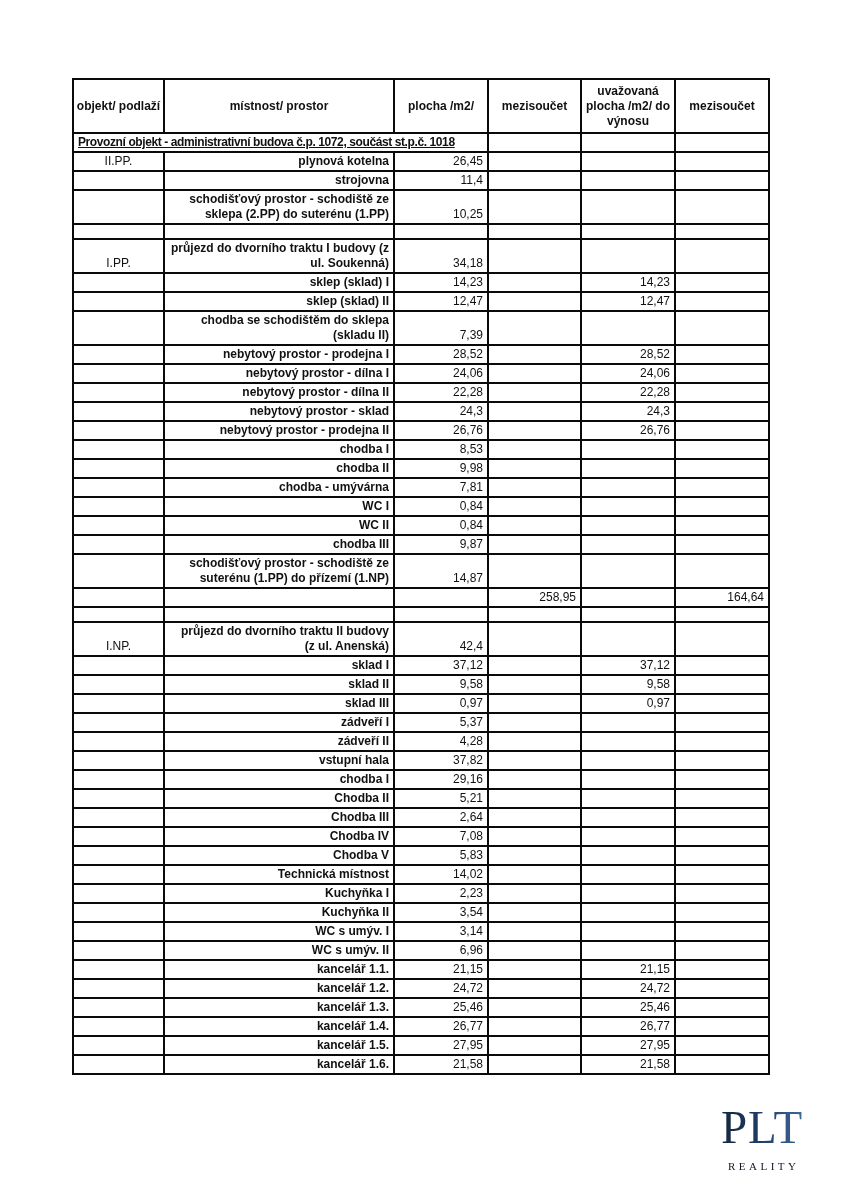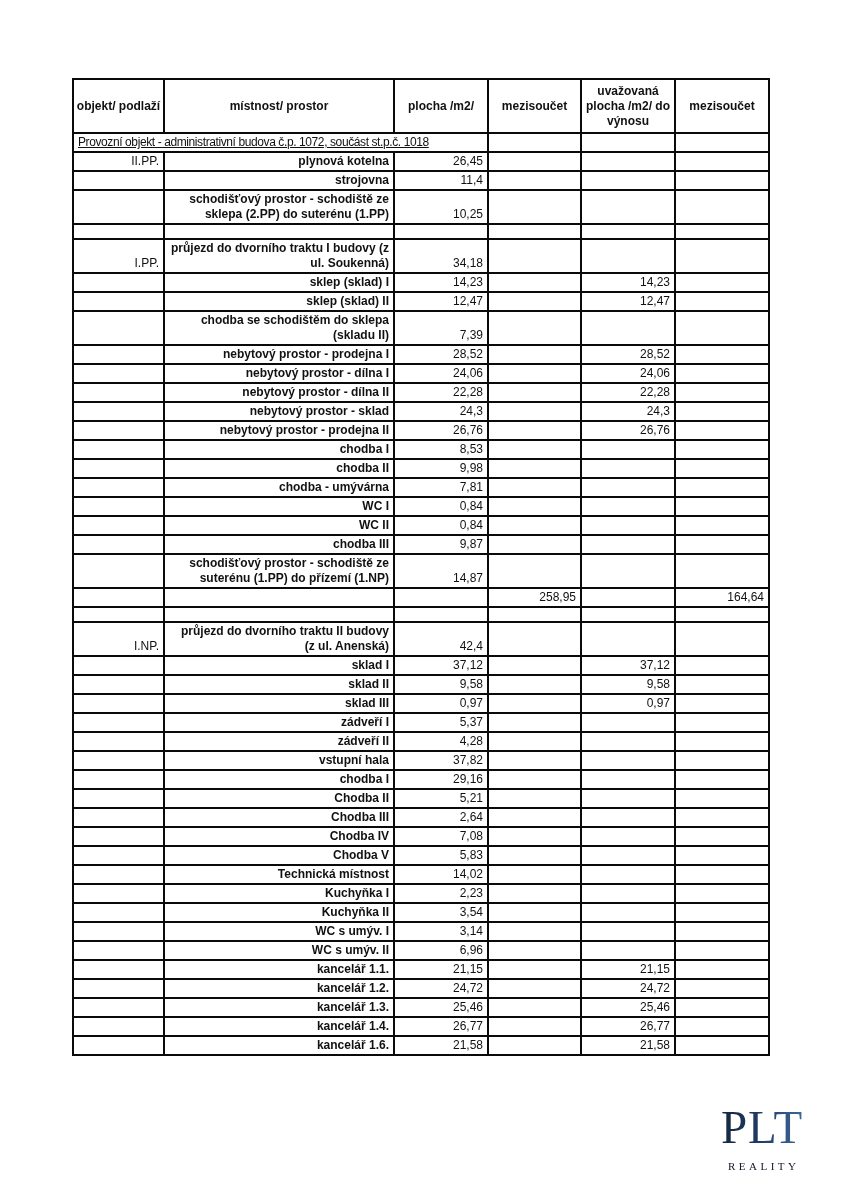--- a/index.html
+++ b/index.html
@@ -32,28 +32,28 @@
   table.area-table th {
     font-weight: bold;
     text-align: center;
     vertical-align: middle;
     padding: 2px 2px;
   }
   tr.row { height: 15px; }
   tr.row.tall { height: 33px; }
   tr.section-row { height: 16px; }
   td.section {
-    font-weight: normal;
+    font-weight: bold;
     text-decoration: underline;
     white-space: nowrap;
     letter-spacing: -0.4px;
     padding-left: 3px;
     overflow: visible;
   }
-  td.c-floor { text-align: right; }
+  td.c-floor { text-align: center; }
   td.c-room  { text-align: right; font-weight: bold; }
   td.num     { text-align: right; }
   .logo {
     position: absolute;
     left: 707px;
     top: 1104px;
     width: 110px;
     text-align: center;
     font-family: "Liberation Serif", "DejaVu Serif", serif;
   }
@@ -447,20 +447,28 @@
         <tr class="row">
           <td class="c-floor"></td>
           <td class="c-room">kancelář 1.4.</td>
           <td class="num">26,77</td>
           <td class="num"></td>
           <td class="num">26,77</td>
           <td class="num"></td>
         </tr>
         <tr class="row">
           <td class="c-floor"></td>
+          <td class="c-room">kancelář 1.5.</td>
+          <td class="num">27,95</td>
+          <td class="num"></td>
+          <td class="num">27,95</td>
+          <td class="num"></td>
+        </tr>
+        <tr class="row">
+          <td class="c-floor"></td>
           <td class="c-room">kancelář 1.6.</td>
           <td class="num">21,58</td>
           <td class="num"></td>
           <td class="num">21,58</td>
           <td class="num"></td>
         </tr>
       </tbody>
   </table>
 
   <div class="logo">

